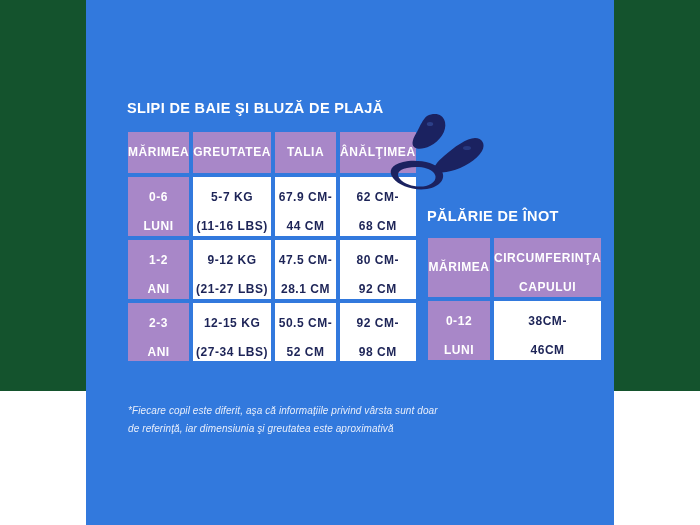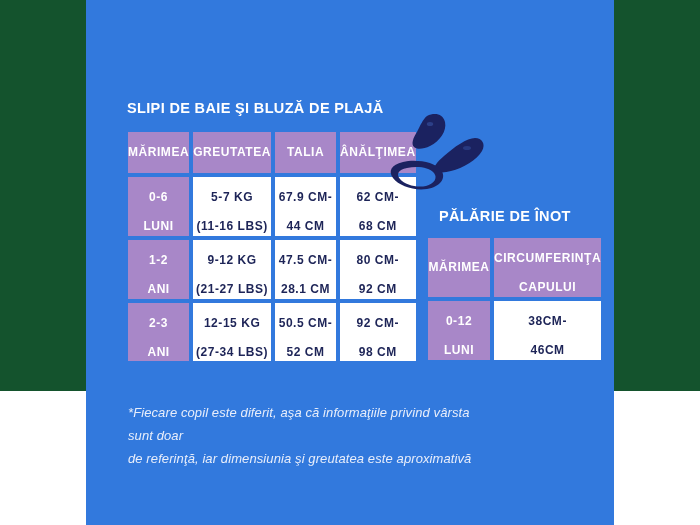--- a/index.html
+++ b/index.html
@@ -34,21 +34,21 @@
   
   .section-title {
     position: absolute;
     color: #ffffff;
     font-weight: bold;
     font-size: 14.5px;
     letter-spacing: 0.35px;
     white-space: nowrap;
   }
   #title-main { left: 127px; top: 100px; }
-  #title-hat  { left: 427px; top: 208px; margin-left: 12px; }
+  #title-hat  { left: 427px; top: 208px; }
 
   
   .size-table {
     position: absolute;
     border-collapse: separate;
     border-spacing: 4px;
     table-layout: fixed;
   }
   .size-table td {
     padding: 0;
@@ -85,21 +85,21 @@
   #table-hat td { height: 47px; }
   #table-hat tr.hdr-row td { height: 45px; }
 
   
   #footnote {
     position: absolute;
     left: 128px;
     top: 402px;
     width: 345px;
     color: #e8eefb;
-    font-size: 13px;
+    font-size: 10px;
     font-style: italic;
     line-height: 1.75;
     letter-spacing: 0.1px;
   }
   #footnote span { display: block; }
 
   
   #splash {
     position: absolute;
     left: 383px;

